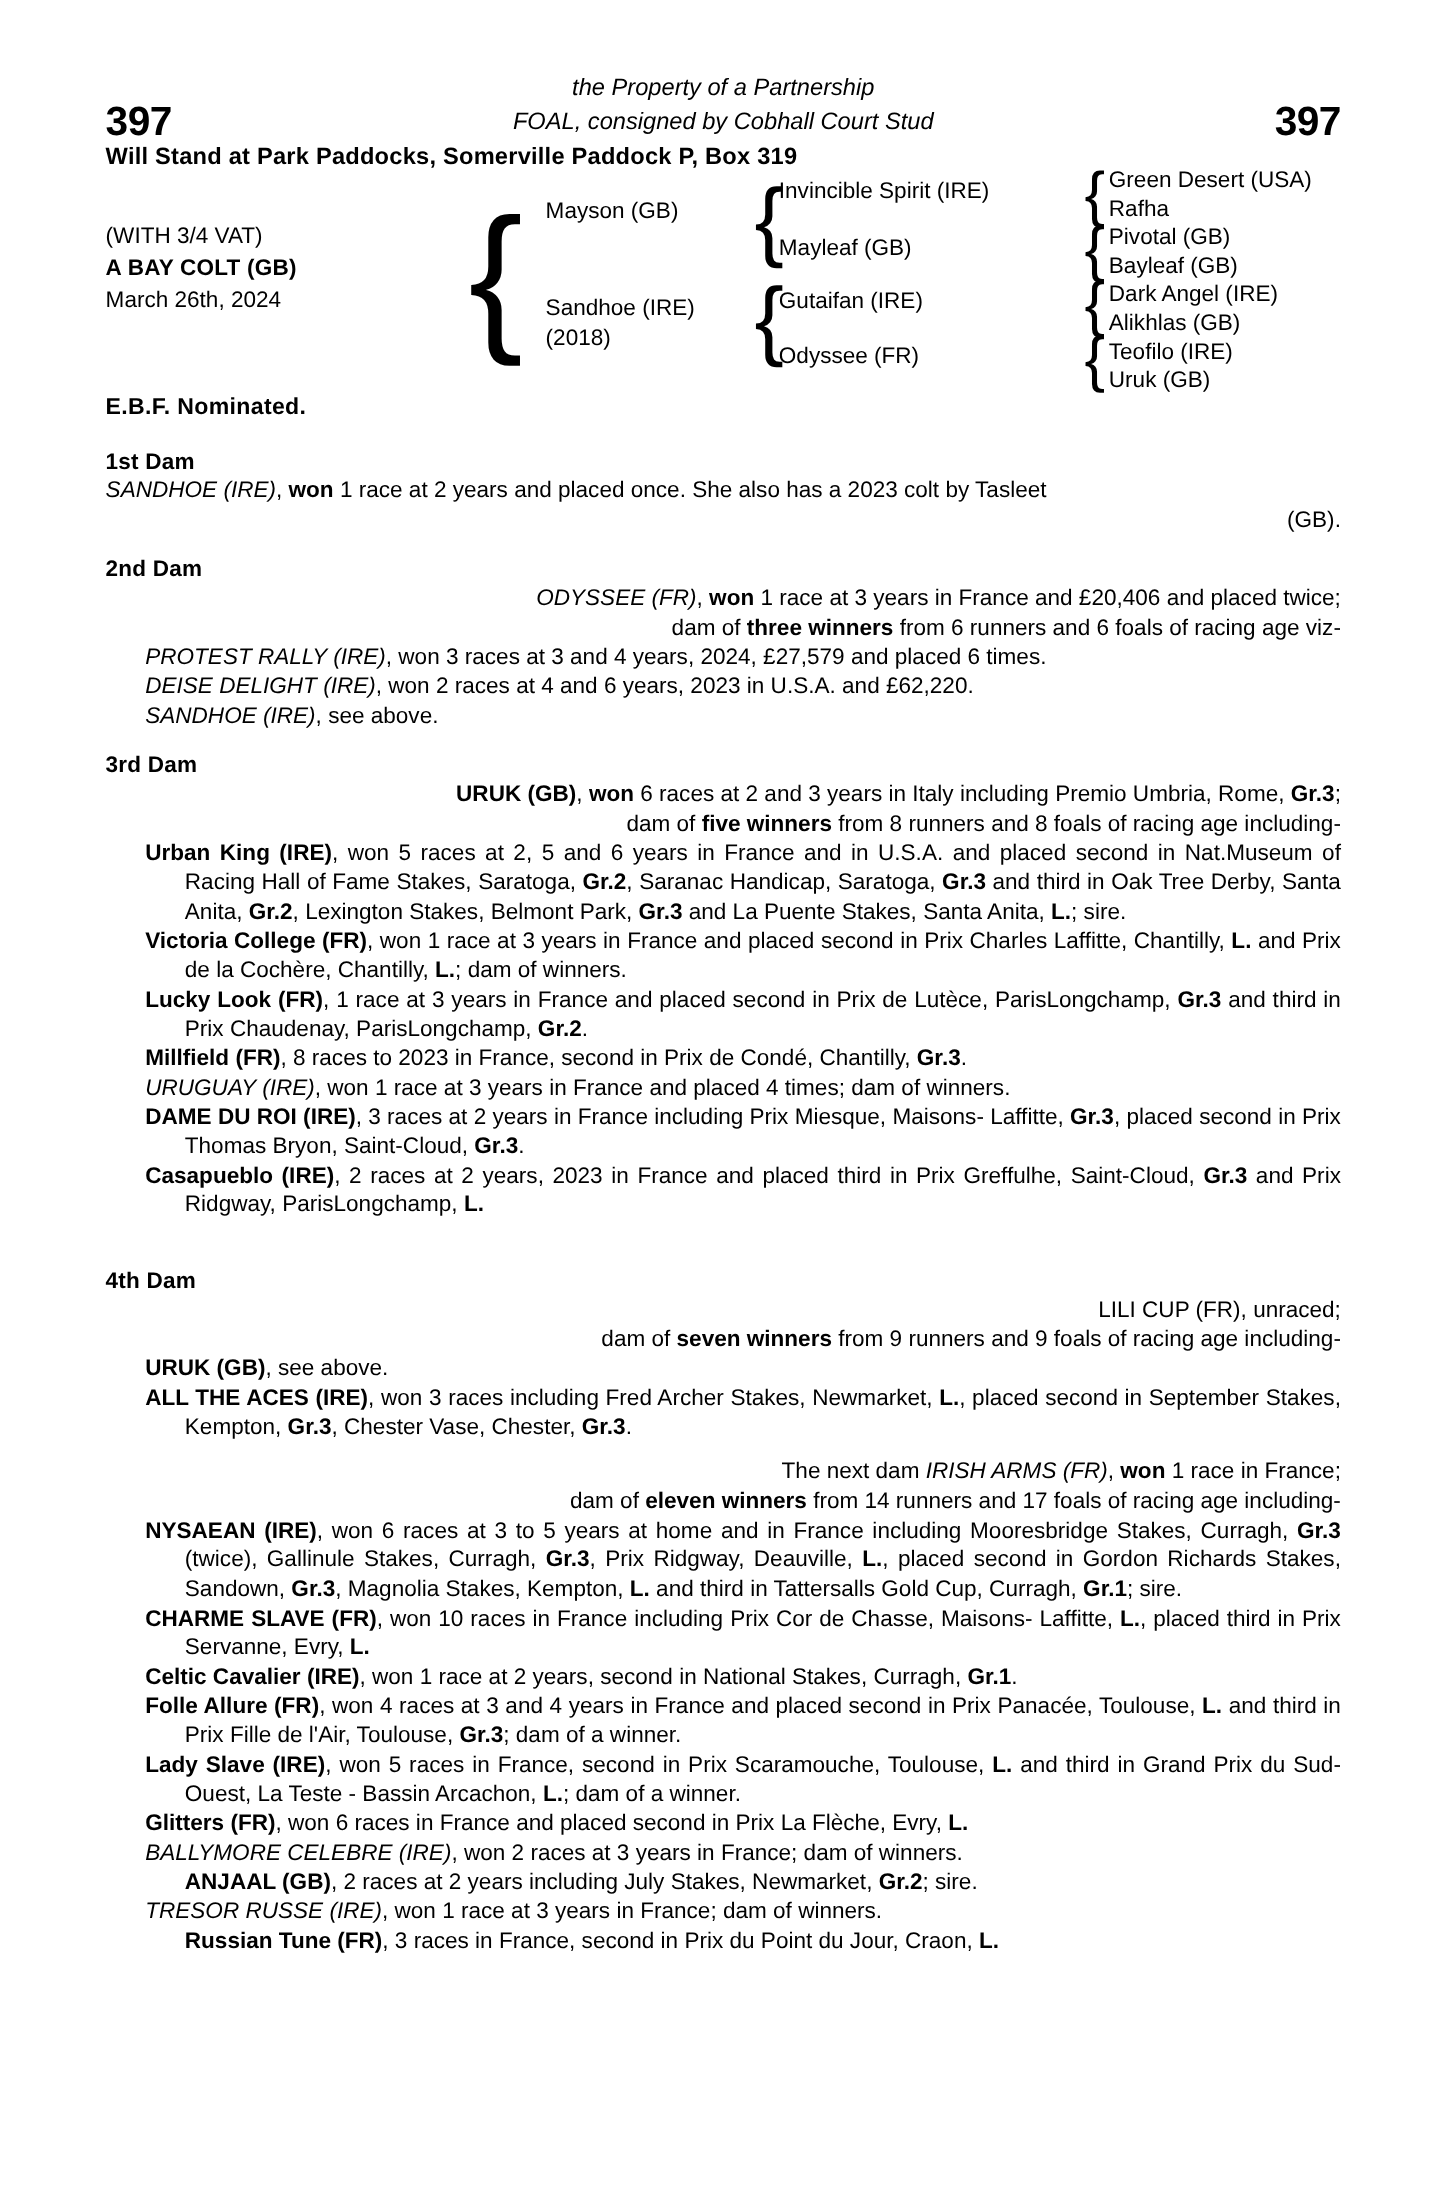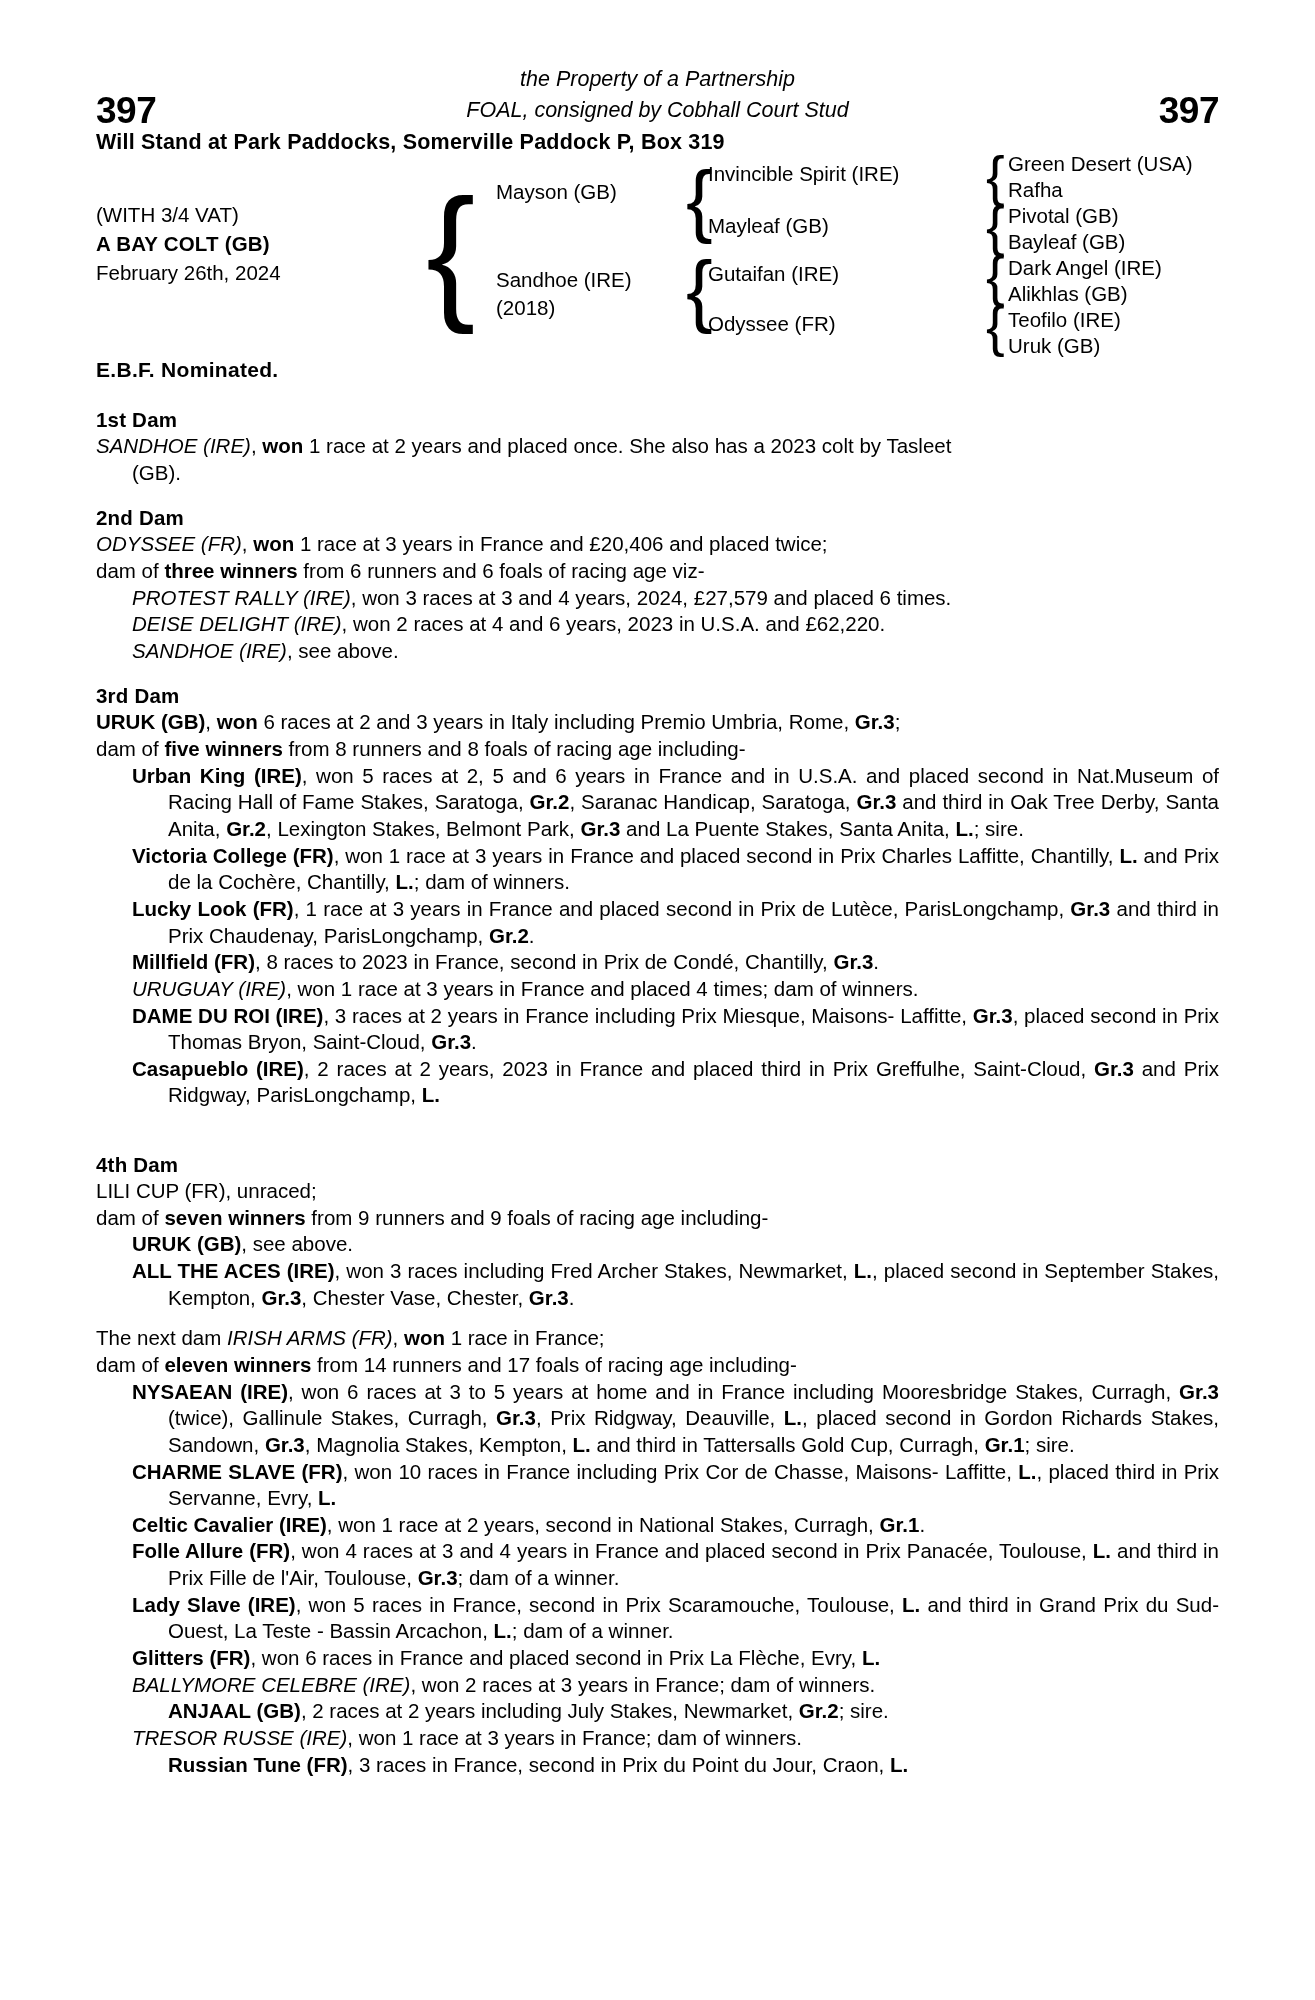--- a/index.html
+++ b/index.html
@@ -109,21 +109,21 @@
     letter-spacing: 0.2px;
     margin-top: 20px;
     margin-bottom: 1px;
   }
   p.t {
     margin: 0;
     font-size: 20.5px;
     line-height: 1.30;
     text-align: justify;
   }
-  p.t.lj { text-align: left; }
+  p.t.lj { text-align: right; }
   .ind1 { padding-left: 36px; text-indent: 0; }
   .hang1 { padding-left: 72px; text-indent: -36px; }
   .hang2 { padding-left: 108px; text-indent: -36px; }
   .it { font-style: italic; }
   .bd { font-weight: bold; }
   .gap { height: 14px; }
   .gap-l { height: 24px; }
 </style>
 </head>
 <body>
@@ -138,21 +138,21 @@
       <div>FOAL, consigned by Cobhall Court Stud</div>
     </div>
     <div class="stand-line">Will Stand at Park Paddocks, Somerville Paddock P, Box 319</div>
   </div>
 
   <div class="ped">
 
     <div class="ped-left">
       <div>(WITH 3/4 VAT)</div>
       <div class="b">A BAY COLT (GB)</div>
-      <div>February 26th, 2024</div>
+      <div>March 26th, 2024</div>
     </div>
 
     <div class="brace" style="left:330px; top:26px; font-size:148px;">{</div>
 
     <div class="ped-col2">
       <div class="ped-item" style="top:28px;">Mayson (GB)</div>
       <div class="ped-item" style="top:116px;">Sandhoe (IRE)</div>
       <div class="ped-item" style="top:144px;">(2018)</div>
     </div>
 

